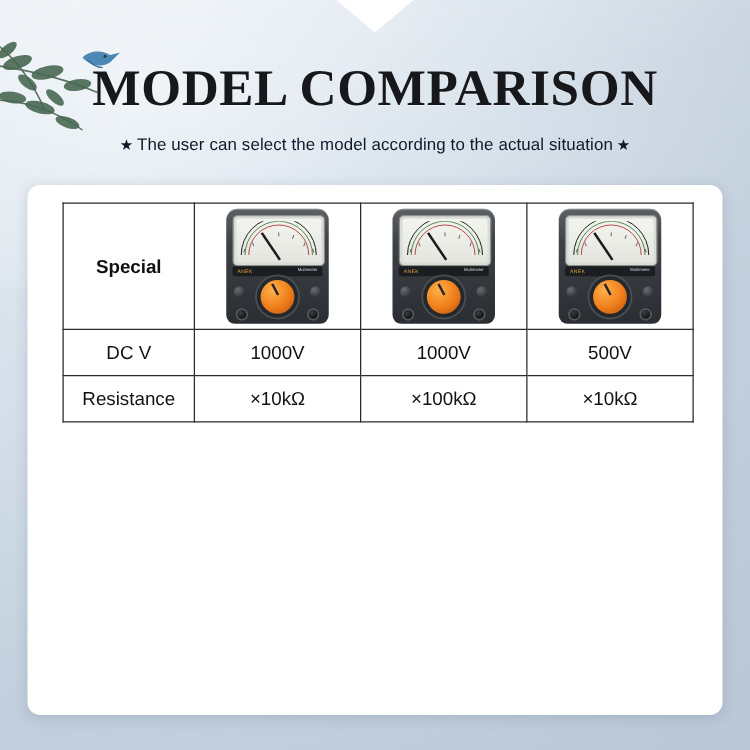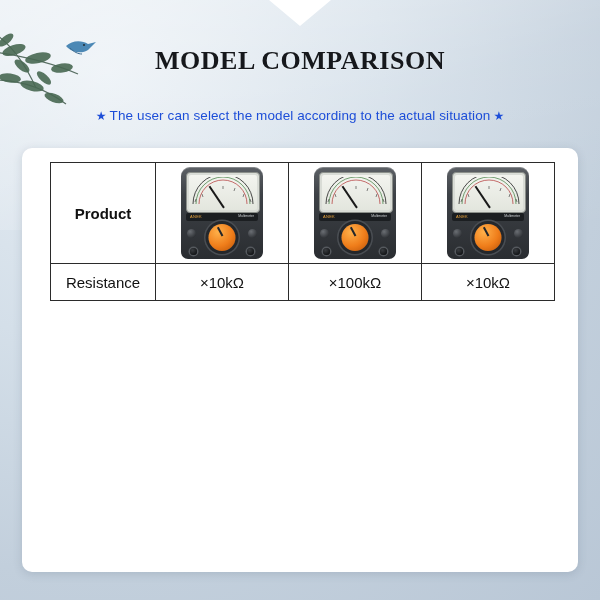--- a/index.html
+++ b/index.html
@@ -56,34 +56,34 @@
   }
 
   .title {
     position: absolute;
     top: 46px;
     left: 0;
     right: 0;
     text-align: center;
     font-family: "Liberation Serif", serif;
     font-weight: bold;
-    font-size: 26px;
+    font-size: 41px;
     letter-spacing: 0.5px;
     color: #16181c;
     text-shadow: 0 1px 0 rgba(255,255,255,0.35);
   }
 
   .subtitle {
     position: absolute;
     top: 108px;
     left: 0;
     right: 0;
     text-align: center;
     font-size: 13.5px;
-    color: #1d4ed8;
+    color: #0f172a;
     letter-spacing: 0.1px;
   }
   .star { font-size: 12px; padding: 0 3px; }
 
   
   .card {
     position: absolute;
     left: 22px;
     top: 148px;
     width: 556px;
@@ -282,21 +282,21 @@
   <div class="subtitle">
     <span class="star">★</span><span>The user can select the model according to the actual situation</span><span class="star">★</span>
   </div>
 
   <div class="card">
     <div class="table-wrap">
       <table class="cmp">
 
         <tbody>
             <tr class="row-product">
-          <td class="col-label product-label">Product</td>
+          <td class="col-label product-label">Special</td>
 
           <td class="col-model">
             <div class="meter">
               <div class="body"></div>
               <div class="bezel">
                 <div class="scale">
                   <svg class="arcs" viewBox="0 0 68 30">
                     <path d="M4 27 A 30 30 0 0 1 64 27" stroke="#1f1f1f" stroke-width="0.8" fill="none"></path>
                     <path d="M7 27 A 27 27 0 0 1 61 27" stroke="#3b7a3b" stroke-width="0.7" fill="none"></path>
                     <path d="M10 27 A 24 24 0 0 1 58 27" stroke="#b03030" stroke-width="0.7" fill="none"></path>
@@ -394,20 +394,26 @@
               <div class="knob">
                     <div class="tick"></div>
                   </div>
               <div class="jack l"></div>
               <div class="jack r"></div>
             </div>
           </td>
         </tr>
 
 
+        <tr class="row-spec">
+          <td class="col-label spec-label">DC V</td>
+          <td class="col-model spec-value">1000V</td>
+          <td class="col-model spec-value">1000V</td>
+          <td class="col-model spec-value">500V</td>
+        </tr>
 
 
 
         <tr class="row-spec">
           <td class="col-label spec-label">Resistance</td>
           <td class="col-model spec-value">×10kΩ</td>
           <td class="col-model spec-value">×100kΩ</td>
           <td class="col-model spec-value">×10kΩ</td>
         </tr>
 

